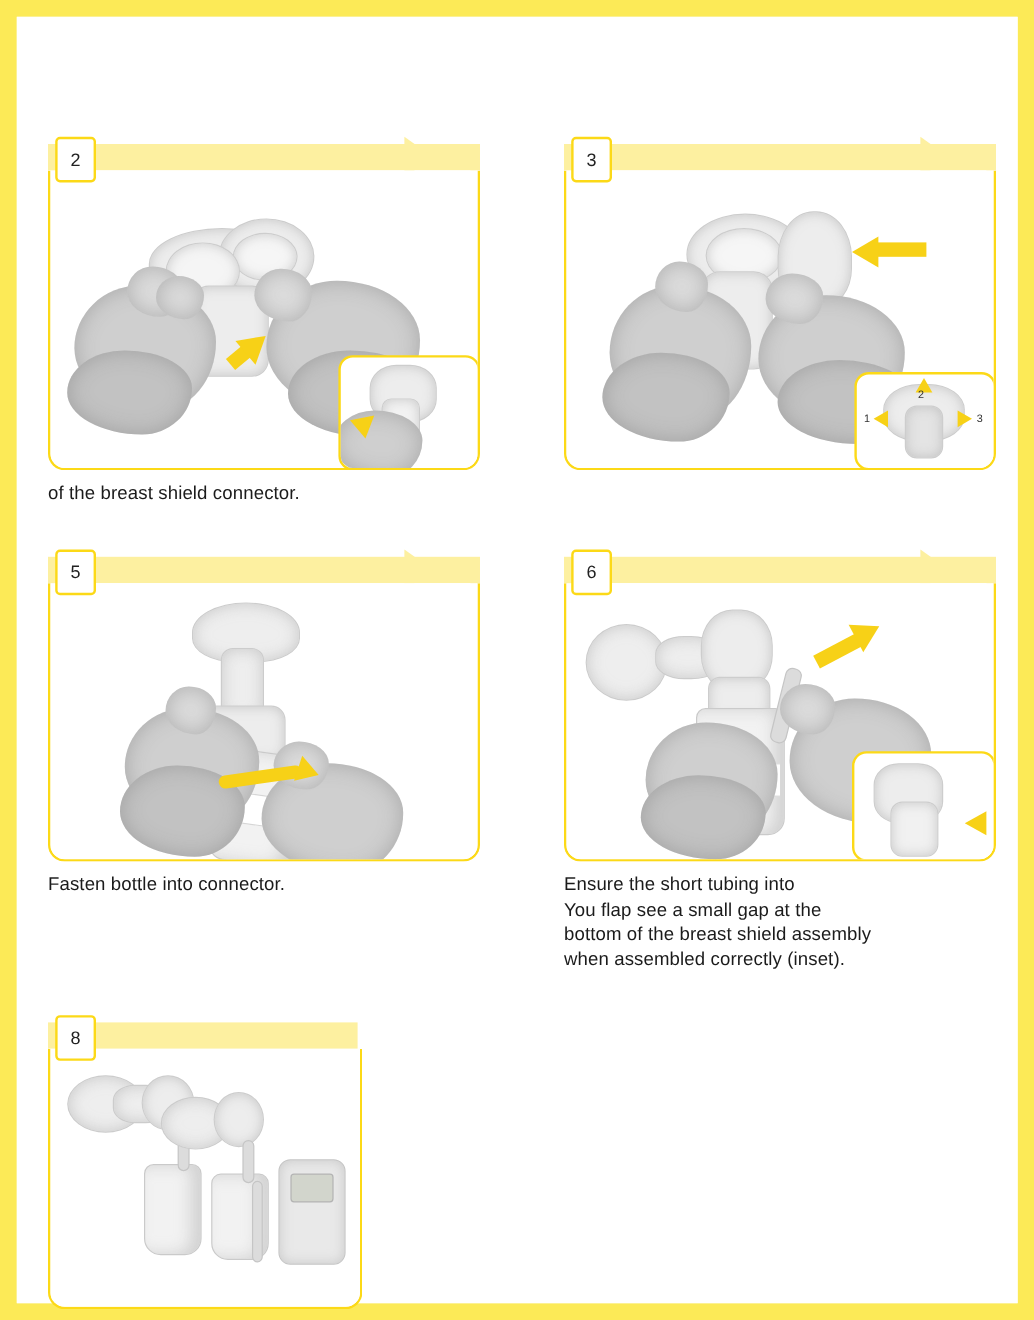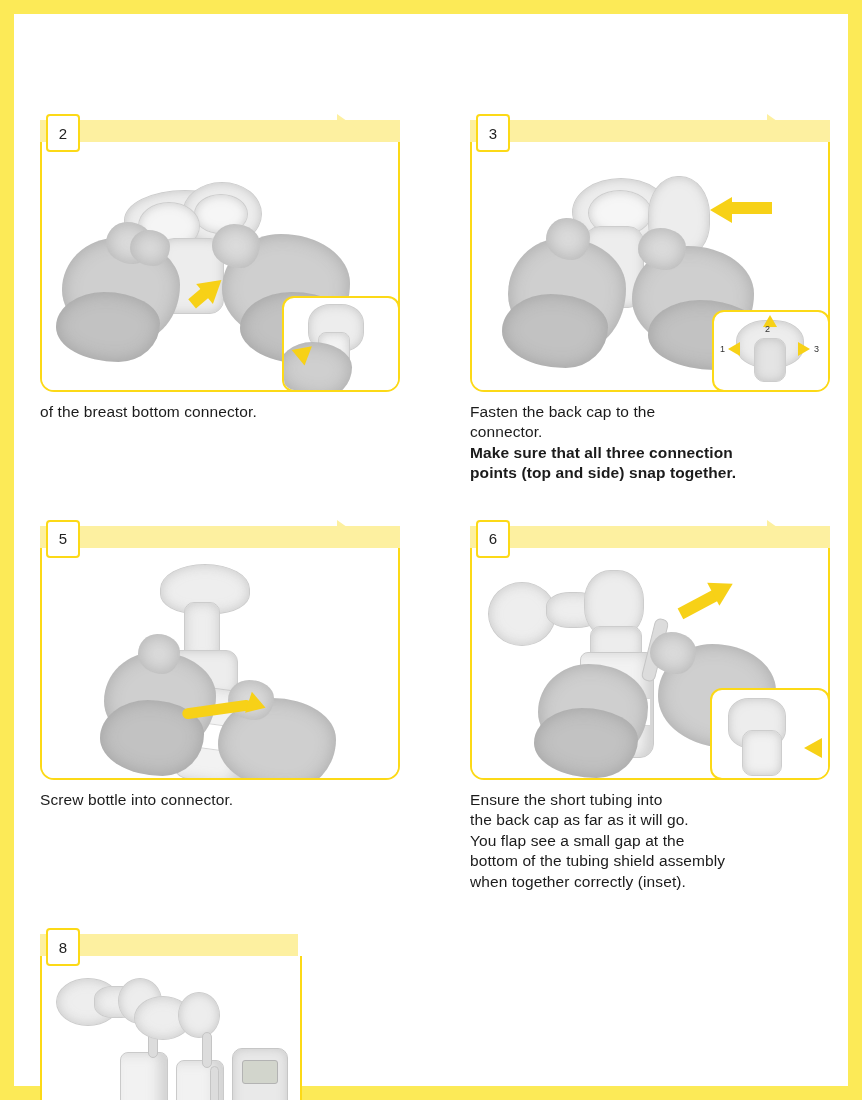--- a/index.html
+++ b/index.html
@@ -269,21 +269,21 @@
 
               <div class="inset" style="right:-2px; bottom:-2px; width:114px; height:92px;">
                 <div class="plastic" style="left:24px; top:6px; width:54px; height:46px; border-radius:40%;"></div>
                 <div class="plastic" style="left:34px; top:34px; width:30px; height:44px; border-radius:8px; background:#f3f3f3;"></div>
                 <div class="hand" style="left:-6px; top:44px; width:74px; height:56px;"></div>
                 <div class="arrow-yellow" style="left:12px; top:44px; transform:rotate(-40deg); border-left-width:18px; border-top-width:10px; border-bottom-width:10px;"></div>
               </div>
             </div>
           </div>
           <div class="caption">
-            <span class="cap-line">of the breast bottom connector.</span>
+            <span class="cap-line">of the breast shield connector.</span>
           </div>
         </div>
 
         <div class="step">
           <div class="banner">
             <div class="banner-bar"></div>
             <div class="banner-arrow"></div>
             <div class="step-badge">3</div>
           </div>
           <div class="card tall">
@@ -309,26 +309,20 @@
                 <div class="plastic" style="left:40px; top:26px; width:30px; height:42px; border-radius:10px; background:#e4e4e4;"></div>
                 <div class="arrow-yellow" style="left:50px; top:2px; transform:rotate(-90deg); border-left-width:12px; border-top-width:7px; border-bottom-width:7px;"></div>
                 <div class="arrow-yellow left" style="left:14px; top:30px; border-right-width:12px; border-top-width:7px; border-bottom-width:7px;"></div>
                 <div class="arrow-yellow" style="left:84px; top:30px; border-left-width:12px; border-top-width:7px; border-bottom-width:7px;"></div>
                 <div class="conn-dot" style="left:6px; top:32px;">1</div>
                 <div class="conn-dot" style="left:51px; top:12px;">2</div>
                 <div class="conn-dot" style="left:100px; top:32px;">3</div>
               </div>
             </div>
           </div>
-          <div class="caption">
-            <span class="cap-line">Fasten the back cap to the</span>
-            <span class="cap-line">connector.</span>
-            <span class="cap-line bold">Make sure that all three connection</span>
-            <span class="cap-line bold">points (top and side) snap together.</span>
-          </div>
         </div>
       </div>
 
       <div class="row row2">
 
         <div class="step">
           <div class="banner">
             <div class="banner-bar"></div>
             <div class="banner-arrow"></div>
             <div class="step-badge">5</div>
@@ -345,21 +339,21 @@
               <div class="hand light" style="left:96px; top:86px; width:42px; height:40px;"></div>
               <div class="hand dark" style="left:58px; top:152px; width:104px; height:76px;"></div>
               <div class="hand" style="left:176px; top:150px; width:118px; height:92px;"></div>
               <div class="hand light" style="left:186px; top:132px; width:46px; height:40px;"></div>
 
               <div class="arrow-stem" style="left:140px; top:156px; width:70px; border-radius:40px; height:11px; transform:rotate(-8deg);"></div>
               <div class="arrow-yellow" style="left:206px; top:146px; border-left-width:18px; border-top-width:11px; border-bottom-width:11px; transform:rotate(18deg);"></div>
             </div>
           </div>
           <div class="caption">
-            <span class="cap-line">Screw bottle into connector.</span>
+            <span class="cap-line">Fasten bottle into connector.</span>
           </div>
         </div>
 
         <div class="step">
           <div class="banner">
             <div class="banner-bar"></div>
             <div class="banner-arrow"></div>
             <div class="step-badge">6</div>
           </div>
           <div class="card short">
@@ -382,24 +376,23 @@
 
               <div class="inset" style="right:-2px; bottom:-2px; width:116px; height:88px;">
                 <div class="plastic" style="left:16px; top:8px; width:56px; height:48px; border-radius:36%;"></div>
                 <div class="plastic" style="left:30px; top:40px; width:38px; height:44px; border-radius:10px; background:#f1f1f1;"></div>
                 <div class="arrow-yellow left" style="right:6px; top:48px; border-right-width:18px; border-top-width:10px; border-bottom-width:10px;"></div>
               </div>
             </div>
           </div>
           <div class="caption">
             <span class="cap-line">Ensure the short tubing into</span>
-            <span class="cap-line">the back cap as far as it will go.</span>
             <span class="cap-line">You flap see a small gap at the</span>
-            <span class="cap-line">bottom of the tubing shield assembly</span>
-            <span class="cap-line">when together correctly (inset).</span>
+            <span class="cap-line">bottom of the breast shield assembly</span>
+            <span class="cap-line">when assembled correctly (inset).</span>
           </div>
         </div>
       </div>
 
       <div class="row row3">
         <div class="step">
           <div class="banner">
             <div class="banner-bar" style="width:258px; border-radius:0;"></div>
 
             <div class="step-badge">8</div>

